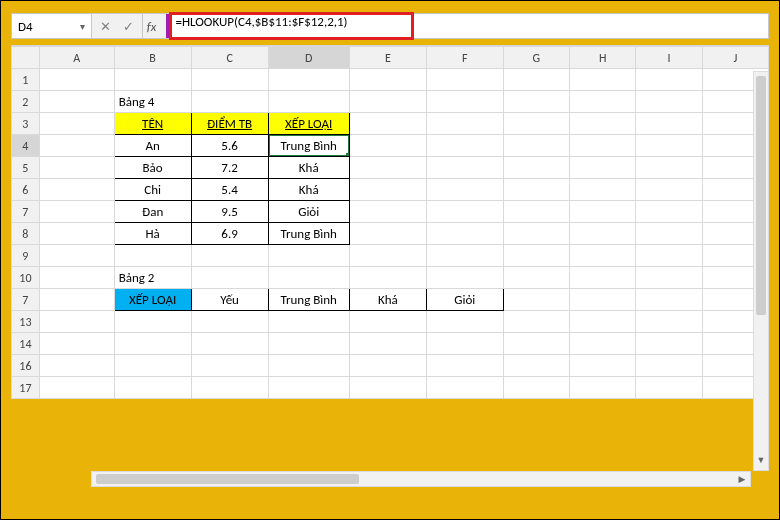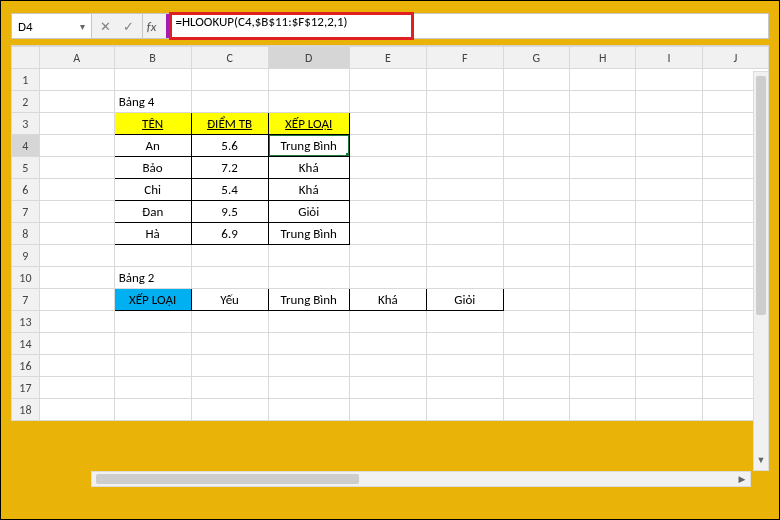--- a/index.html
+++ b/index.html
@@ -394,33 +394,20 @@
             <td></td>
             <td></td>
             <td></td>
             <td></td>
             <td></td>
             <td></td>
             <td></td>
             <td></td>
             <td></td>
           </tr>
-        <tr>
-            <td class="rowhdr">18</td>
-            <td></td>
-            <td></td>
-            <td></td>
-            <td></td>
-            <td></td>
-            <td></td>
-            <td></td>
-            <td></td>
-            <td></td>
-            <td></td>
-          </tr>
       </tbody>
     </table>
   </div>
 
   <div class="vscroll">
     <div class="arr up">▲</div>
     <div class="thumb"></div>
     <div class="arr dn">▼</div>
   </div>
   <div class="hscroll">

